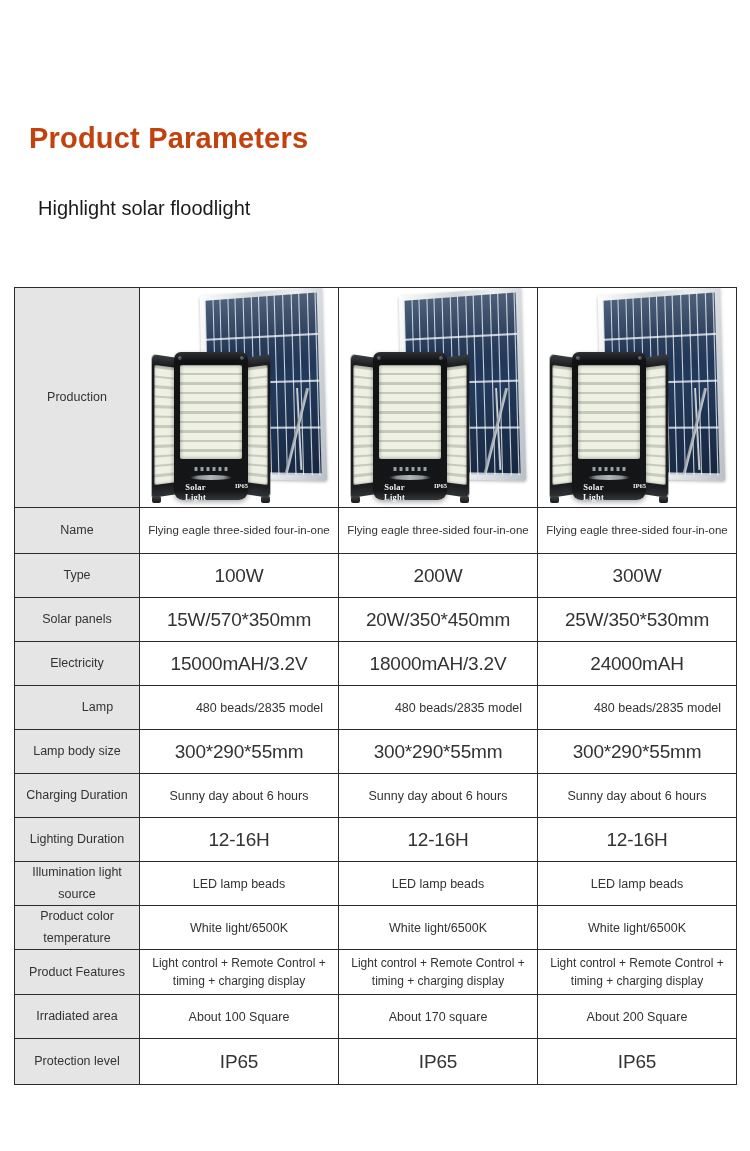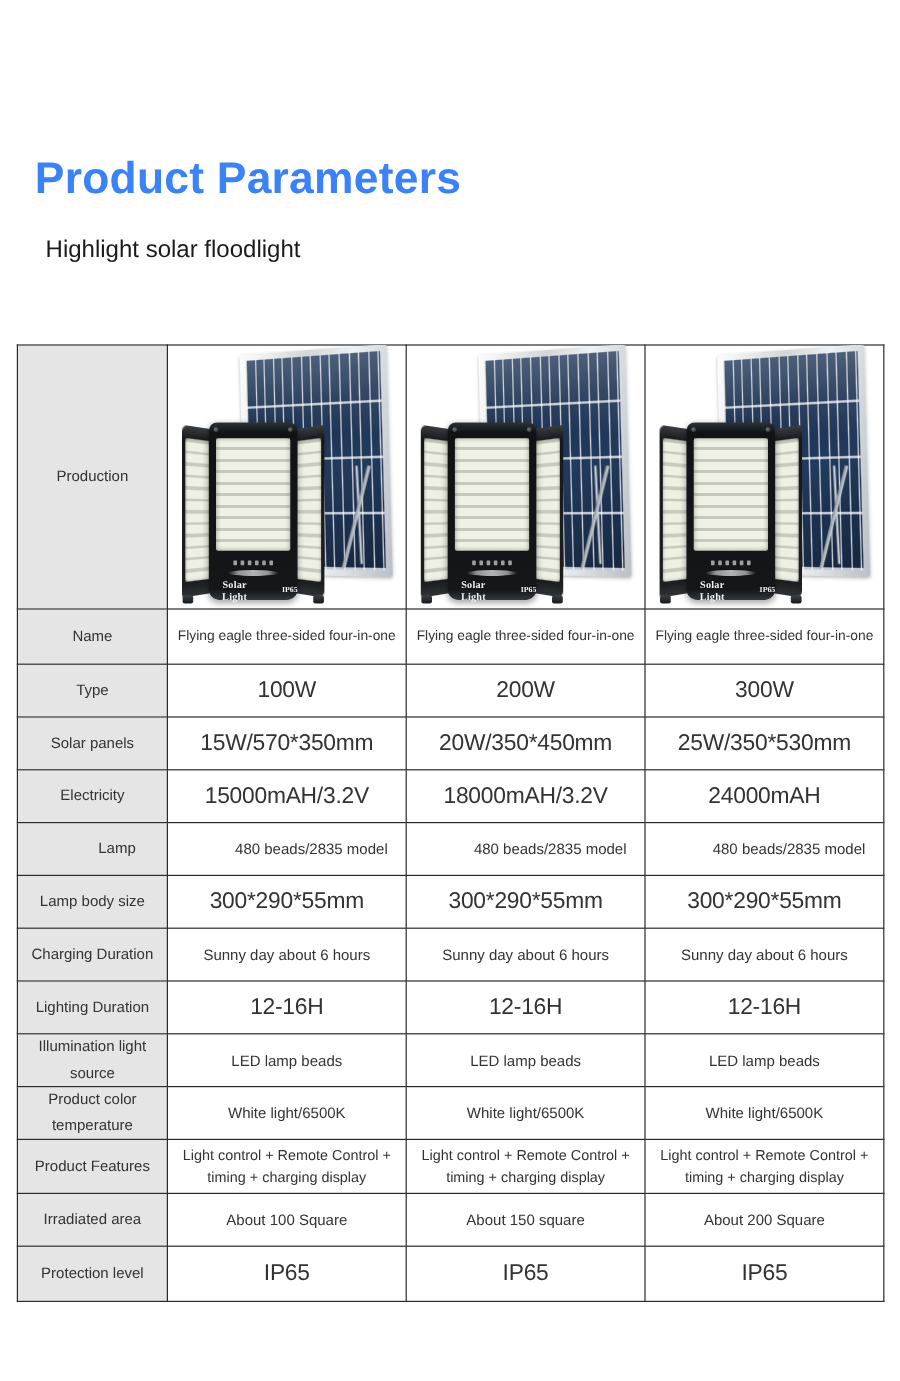--- a/index.html
+++ b/index.html
@@ -15,22 +15,22 @@
     font-family: "Liberation Sans", sans-serif;
     -webkit-font-smoothing: antialiased;
     overflow: hidden;
   }
 
   
   .page-title {
     position: absolute;
     left: 29px;
     top: 103px;
-    font-size: 37px;
-    color: #3b82f6;
+    font-size: 29px;
+    color: #c2410c;
     letter-spacing: 0.2px;
     white-space: nowrap;
   }
   .page-subtitle {
     position: absolute;
     left: 38px;
     top: 197px;
     font-size: 20px;
     color: #1a1a1a;
     white-space: nowrap;
@@ -220,21 +220,21 @@
     background: linear-gradient(90deg, rgba(255,255,255,0) 0%, #b9bec4 20%, #e6e9ec 50%, #b9bec4 80%, rgba(255,255,255,0) 100%);
     border-radius: 50%;
     opacity: 0.75;
   }
   .lamp-brand {
     position: absolute;
     left: 0; right: 0;
     top: 130px;
     display: flex;
     justify-content: center;
-    align-items: center;
+    align-items: flex-start;
     gap: 18px;
     font-family: "Liberation Serif", serif;
     font-weight: bold;
     color: #f0f2f4;
   }
   .lamp-brand .bname { font-size: 8.5px; letter-spacing: 0.2px; }
   .lamp-brand .bip   { font-size: 6.5px; }
   .lamp-foot {
     position: absolute;
     bottom: -3px;
@@ -460,21 +460,21 @@
     <tr class="row-feat">
       <td class="label-cell">Product Features</td>
       <td class="cell-feat">Light control + Remote Control + timing + charging display</td>
       <td class="cell-feat">Light control + Remote Control + timing + charging display</td>
       <td class="cell-feat">Light control + Remote Control + timing + charging display</td>
     </tr>
 
     <tr class="row-area">
       <td class="label-cell">Irradiated area</td>
       <td class="cell-md">About 100 Square</td>
-      <td class="cell-md">About 150 square</td>
+      <td class="cell-md">About 170 square</td>
       <td class="cell-md">About 200 Square</td>
     </tr>
 
     <tr class="row-ip">
       <td class="label-cell">Protection level</td>
       <td class="cell-lg">IP65</td>
       <td class="cell-lg">IP65</td>
       <td class="cell-lg">IP65</td>
     </tr>
 

